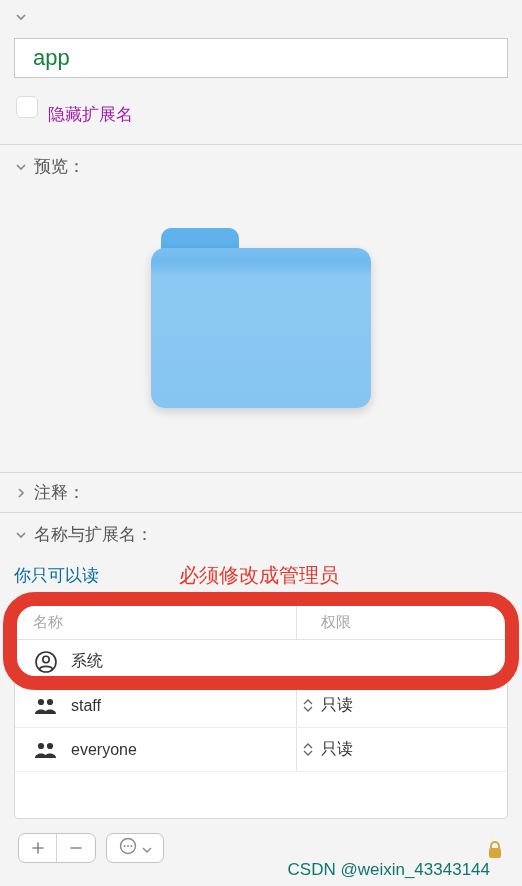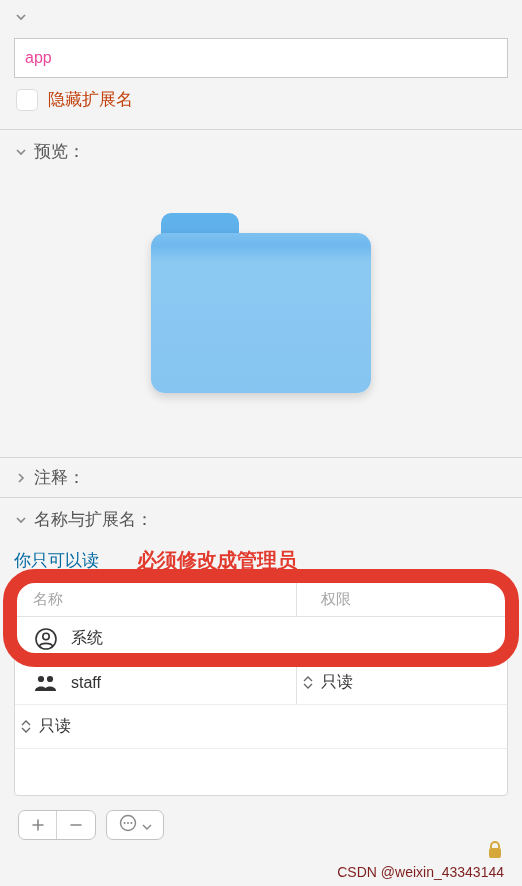--- a/index.html
+++ b/index.html
@@ -31,43 +31,44 @@
     .section-title {
       font-size: 17px;
       color: #555;
     }
     .input-box {
       margin: 14px 0 10px 0;
       width: 100%;
       height: 40px;
       background: #fff;
       border: 1px solid #c9c9c9;
-      padding: 6px 10px;
-      font-size: 16px;
-      color: #ec4899;
+      padding: 6px 18px;
+      font-size: 22px;
+      color: #15803d;
       display: flex;
       align-items: center;
     }
     .checkbox-row {
       display: flex;
       align-items: center;
       gap: 10px;
       margin-left: 2px;
       margin-bottom: 8px;
     }
     .checkbox {
       width: 22px;
       height: 22px;
       background: #fff;
       border: 1px solid #dcdcdc;
       border-radius: 5px;
     }
     .checkbox-label {
-      color: #c2410c;
+      color: #a21caf;
       font-size: 17px;
+      margin-top: 15px;
     }
     .preview-area {
       display: flex;
       justify-content: center;
       align-items: center;
       padding: 50px 0 54px 0;
     }
     .folder {
       width: 220px;
       height: 180px;
@@ -101,28 +102,27 @@
       margin-top: 10px;
     }
     .perms-status {
       font-size: 17px;
       color: #0369a1;
       margin-left: 0px;
     }
     .perms-note {
       color: #e33a2e;
       font-size: 20px;
-      margin-left: 38px;
-      font-weight: bold;
+      margin-left: 80px;
     }
     .table-wrap {
       background: #fff;
       border: 1px solid #d8d8d8;
       border-radius: 4px;
-      margin-top: 8px;
+      margin-top: 16px;
       overflow: visible;
       position: relative;
     }
     .table-header {
       display: flex;
       border-bottom: 1px solid #e2e2e2;
       height: 34px;
       color: #a6a6a6;
       font-size: 15px;
     }
@@ -209,24 +209,24 @@
       height: 30px;
       width: 58px;
       display: flex;
       align-items: center;
       justify-content: center;
       gap: 5px;
       cursor: pointer;
     }
     .watermark {
       position: absolute;
-      right: 18px;
+      right: 32px;
       bottom: 6px;
-      font-size: 14px;
-      color: #7f1d1d;
+      font-size: 17px;
+      color: #0f766e;
     }
     .lock-icon {
       position: absolute;
       right: 18px;
       bottom: 22px;
     }
     .container { position: relative; height: 886px; }
   </style>
 </head>
 <body>
@@ -334,20 +334,31 @@
                 </svg>
             <svg width="10" height="6" viewBox="0 0 10 6">
                   <path d="M1 1 L5 5 L9 1" fill="none" stroke="#666" stroke-width="1.3"></path>
                 </svg>
           </span>
           <span>只读</span>
         </div>
       </div>
 
       <div class="table-row">
+        <div class="col-name">
+          <span class="row-icon">
+            <svg width="26" height="20" viewBox="0 0 26 20">
+                  <circle cx="8" cy="6" r="3.1" fill="#333"></circle>
+                  <circle cx="17" cy="6" r="3.1" fill="#333"></circle>
+                  <path d="M2 18 C2 12 14 12 14 18 Z" fill="#333"></path>
+                  <path d="M11 18 C11 12 23 12 23 18 Z" fill="#333"></path>
+                </svg>
+          </span>
+          <span>everyone</span>
+        </div>
         <div class="col-priv">
           <span class="updown">
             <svg width="10" height="6" viewBox="0 0 10 6">
                   <path d="M1 5 L5 1 L9 5" fill="none" stroke="#666" stroke-width="1.3"></path>
                 </svg>
             <svg width="10" height="6" viewBox="0 0 10 6">
                   <path d="M1 1 L5 5 L9 1" fill="none" stroke="#666" stroke-width="1.3"></path>
                 </svg>
           </span>
           <span>只读</span>

